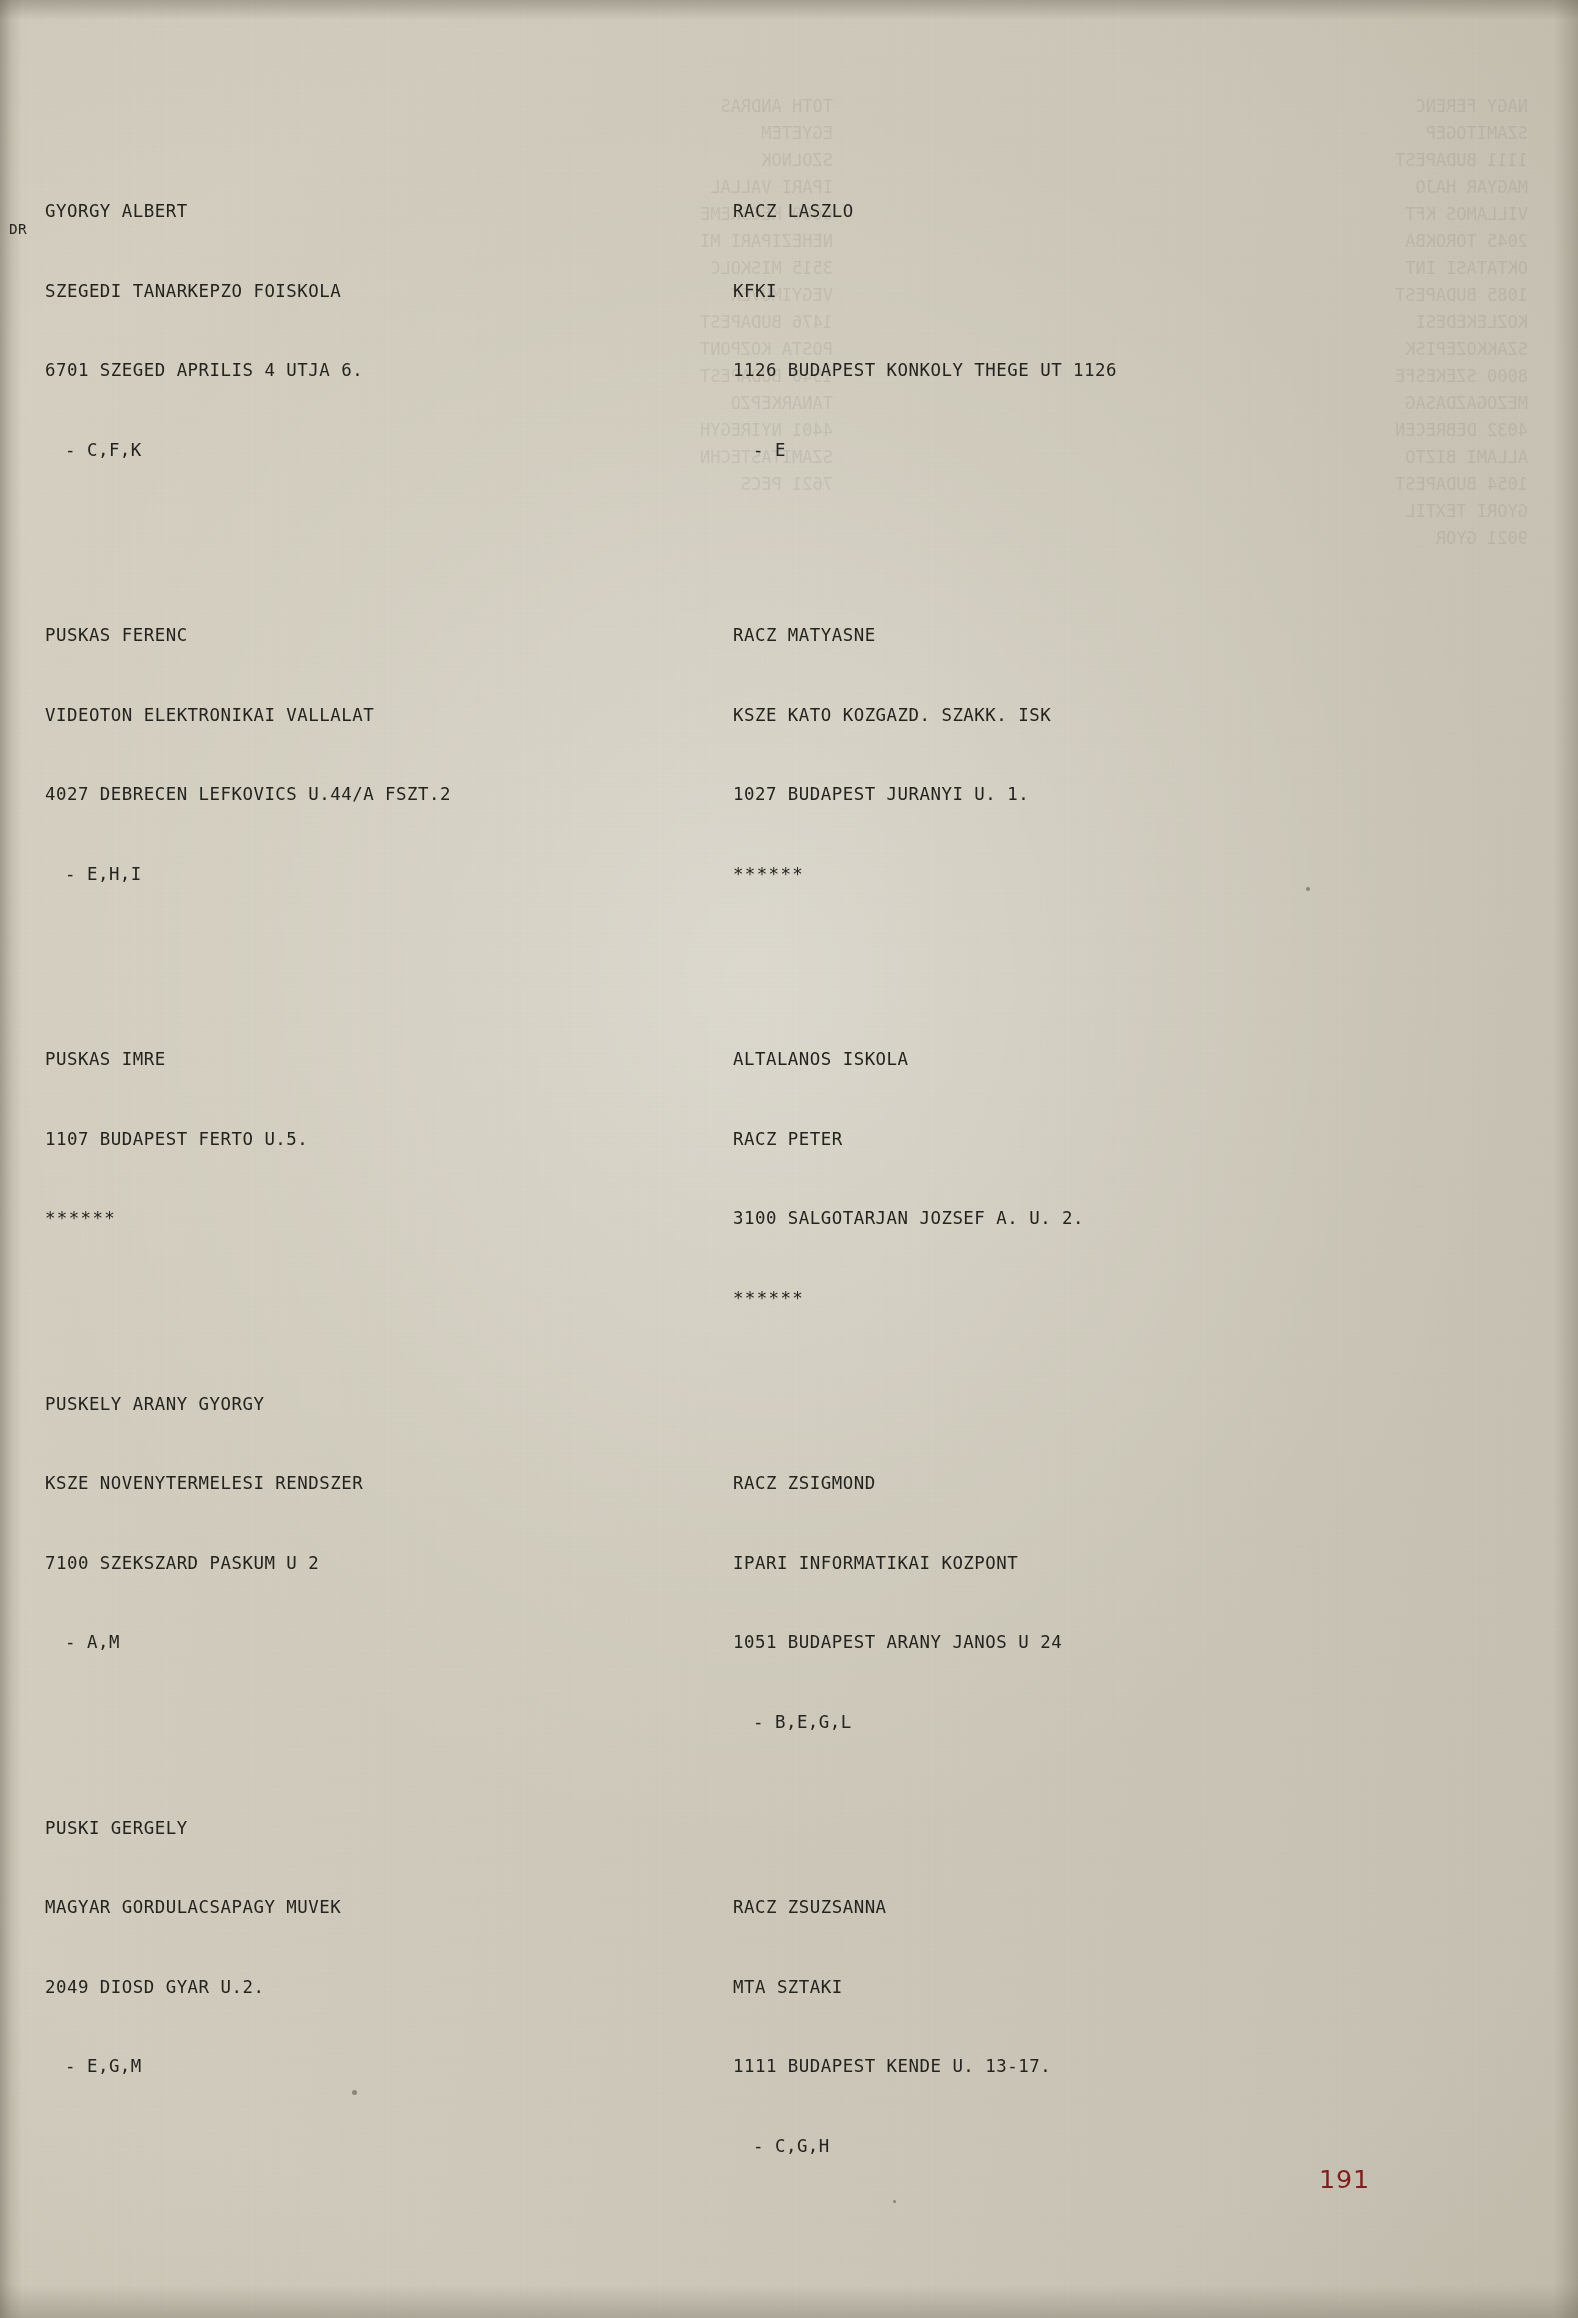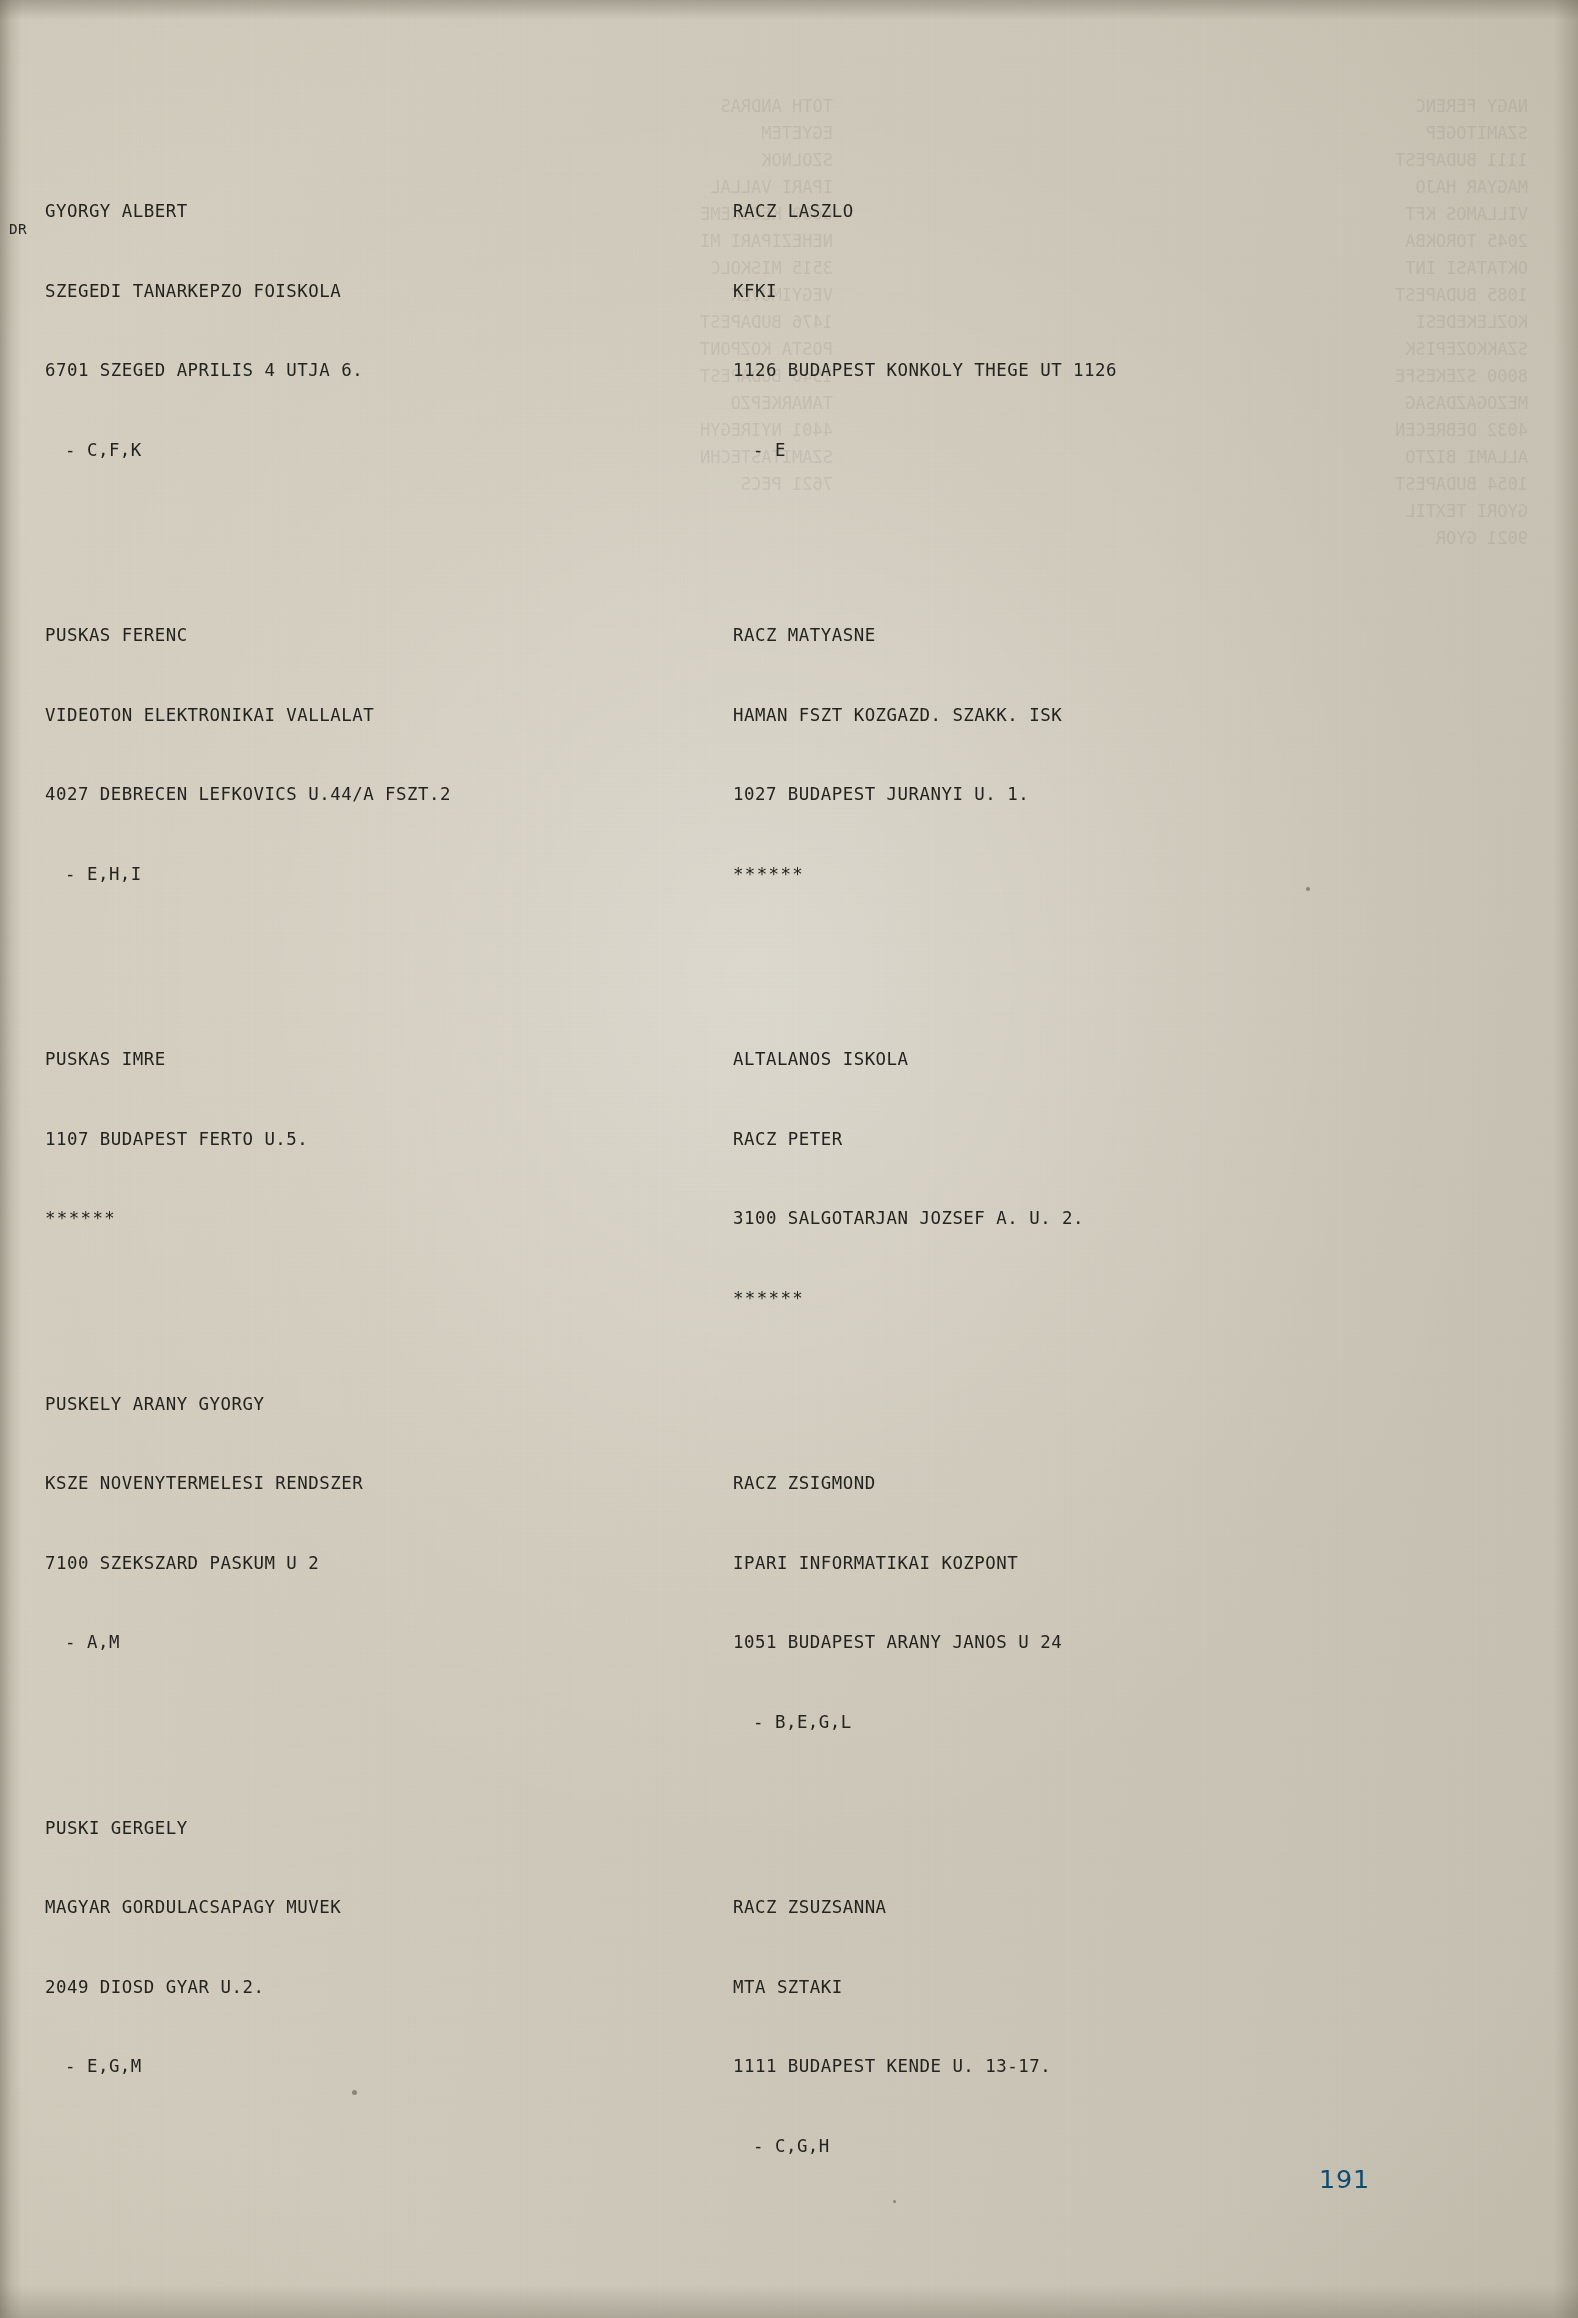--- a/index.html
+++ b/index.html
@@ -102,21 +102,21 @@
   .sep { letter-spacing: 1.4px; }
   .codes { letter-spacing: 0.5px; margin-left: 20px; }
 
   .pageno {
     position: absolute;
     left: 1319px;
     top: 2164px;
     font-family: "DejaVu Sans", sans-serif;
     font-size: 25.4px;
     letter-spacing: 0.8px;
-    color: #0c4a6e;
+    color: #7f1d1d;
     text-align: center;
   }
   .speck {
     position: absolute;
     background: rgba(70,66,56,0.5);
     border-radius: 50%;
     pointer-events: none;
   }
 </style>
 </head>
@@ -224,21 +224,21 @@
 
   <div class="col col-right">
     <div class="entry">
       <div class="line entry-head"><span class="drprefix"></span><span>RACZ LASZLO</span></div>
       <div class="line">KFKI</div>
       <div class="line">1126 BUDAPEST KONKOLY THEGE UT 1126</div>
       <div class="line codes">- E</div>
     </div>
     <div class="entry">
       <div class="line entry-head"><span class="drprefix"></span><span>RACZ MATYASNE</span></div>
-      <div class="line">HAMAN FSZT KOZGAZD. SZAKK. ISK</div>
+      <div class="line">KSZE KATO KOZGAZD. SZAKK. ISK</div>
       <div class="line">1027 BUDAPEST JURANYI U. 1.</div>
       <div class="line sep">******</div>
     </div>
     <div class="entry">
       <div class="line">ALTALANOS ISKOLA</div>
       <div class="line entry-head"><span class="drprefix"></span><span>RACZ PETER</span></div>
       <div class="line">3100 SALGOTARJAN JOZSEF A. U. 2.</div>
       <div class="line sep">******</div>
     </div>
     <div class="entry">

